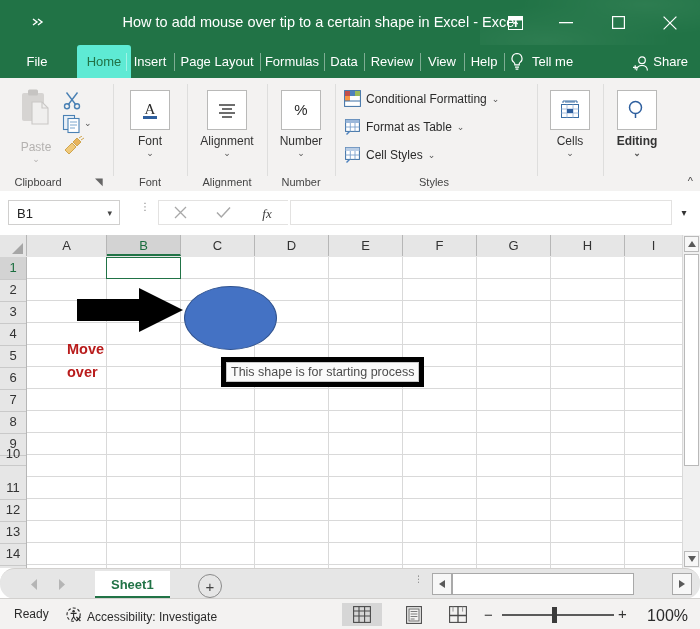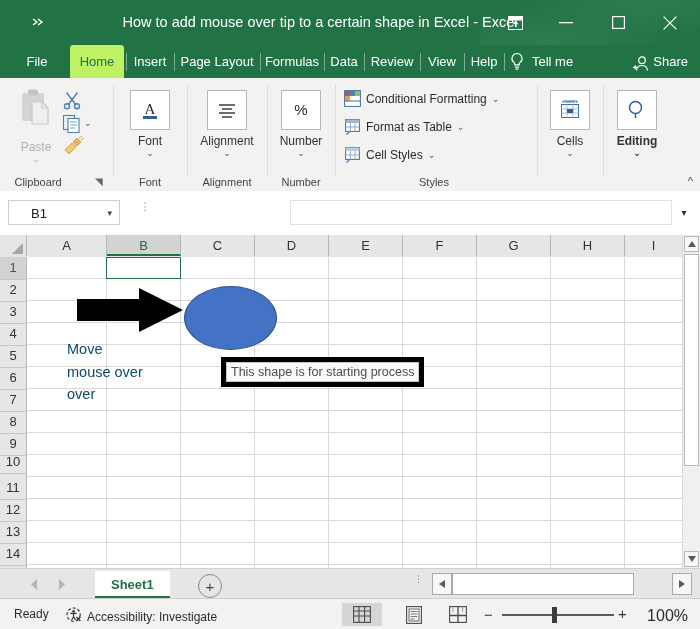--- a/index.html
+++ b/index.html
@@ -32,21 +32,21 @@
   .wbtn svg{display:block;}
   #w-ribbon{left:497px;}
   #w-min{left:548px;}
   #w-max{left:600px;}
   #w-close{left:652px;}
 
   
   .tabstrip{position:absolute;left:0;top:45px;width:700px;height:33px;background:#217346;}
   .tab{position:absolute;top:0;height:33px;line-height:33px;color:#fff;font-size:13px;
        text-align:center;}
-  .tab.active{background:#bef264;color:#217346;font-weight:400;border-radius:3px 3px 0 0;}
+  .tab.active{background:#5eead4;color:#217346;font-weight:400;border-radius:3px 3px 0 0;margin-left:7px;}
   .tabsep{position:absolute;top:8px;width:1px;height:18px;background:rgba(255,255,255,.42);}
   .tellme{position:absolute;top:0;height:33px;line-height:33px;color:#fff;font-size:13px;}
   .bulb{position:absolute;left:508px;top:7px;width:18px;height:19px;}
   .share{position:absolute;right:12px;top:0;height:33px;line-height:33px;color:#fff;font-size:13px;}
   .share .sicon{position:absolute;left:-22px;top:7px;}
 
   
   .ribbon{position:absolute;left:0;top:78px;width:700px;height:113px;background:#f3f2f1;
           border-bottom:1px solid #d2d0ce;}
   .rgroup{position:absolute;top:0;height:113px;}
@@ -70,21 +70,21 @@
   .stylerow .ic{width:17px;height:17px;flex:0 0 17px;}
   .stylerow .cv{font-size:9px;color:#555;}
 
   .dlg{position:absolute;font-size:10px;color:#666;}
   .collapse{position:absolute;right:7px;bottom:4px;font-size:11px;color:#444;}
 
   
   .fbar{position:absolute;left:0;top:191px;width:700px;height:44px;background:#fff;
         border-bottom:1px solid #d2d0ce;}
   .namebox{position:absolute;left:8px;top:9px;width:112px;height:25px;border:1px solid #d0cfce;
-    background:#fff;font-size:13px;color:#222;line-height:25px;padding-left:22px;box-sizing:border-box;}
+    background:#fff;font-size:13px;color:#222;line-height:25px;padding-left:8px;box-sizing:border-box;}
   .namebox .ddn{position:absolute;right:7px;top:0;font-size:9px;color:#444;line-height:25px;}
   .vdots{position:absolute;left:140px;top:13px;width:4px;height:16px;color:#888;font-size:10px;
     line-height:5px;text-align:center;}
   .fbtns{position:absolute;left:158px;top:9px;width:130px;height:25px;
     border:1px solid #e3e2e1;border-right:none;background:#fff;box-sizing:border-box;}
   .fbtn{position:absolute;top:0;width:43px;height:23px;display:flex;align-items:center;justify-content:center;}
   .finput{position:absolute;left:290px;top:9px;right:28px;height:25px;border:1px solid #e3e2e1;
     background:#fff;box-sizing:border-box;}
   .fchev{position:absolute;right:8px;top:9px;width:16px;height:25px;display:flex;align-items:center;
     justify-content:center;font-size:10px;color:#333;}
@@ -106,35 +106,35 @@
   .rh.sel{background:#d3d3d3;color:#1b6e3f;}
   .gridarea{position:absolute;left:27px;top:22px;right:17px;bottom:0;overflow:hidden;background:#fff;}
   .vline{position:absolute;top:0;bottom:0;width:1px;background:#d9d9d9;}
   .hline{position:absolute;left:0;right:0;height:1px;background:#d9d9d9;}
   .selcell{position:absolute;border:1.5px solid #217346;box-sizing:border-box;}
 
   
   .ellipse{position:absolute;border-radius:50%;background:#4472c4;border:1px solid #2f528f;
      box-sizing:border-box;}
   .arrow{position:absolute;}
-  .annot{position:absolute;font-weight:normal;font-size:14.5px;color:#0c4a6e;line-height:22.5px;}
+  .annot{position:absolute;font-weight:bold;font-size:14.5px;color:#b91c1c;line-height:22.5px;}
   .tooltip{position:absolute;background:#000;padding:5px;box-sizing:border-box;}
   .tooltip .inner{background:#fafafa;border:1px solid #c8c8c8;font-size:12.5px;color:#4c4c4c;
     padding:2px 4px;white-space:nowrap;}
 
   
   .vsb{position:absolute;right:0;top:0;width:17px;bottom:0;background:#f0f0f0;
     border-left:1px solid #d9d9d9;}
   .sbar-btn{position:absolute;left:1px;width:15px;height:16px;background:#f7f7f7;
     border:1px solid #b9b9b9;box-sizing:border-box;display:flex;align-items:center;justify-content:center;}
   .vthumb{position:absolute;left:1px;width:15px;background:#fff;border:1px solid #b9b9b9;box-sizing:border-box;}
 
   
   .tabbar{position:absolute;left:0;top:568px;width:700px;height:30px;background:#e6e6e6;
-    border-top:1px solid #d2d0ce;}
+    border-top:1px solid #d2d0ce;border-radius:15px;}
   .navarrow{position:absolute;top:7px;width:18px;height:16px;display:flex;align-items:center;justify-content:center;}
   .sheettab{position:absolute;left:95px;top:2px;height:27px;line-height:27px;padding:0 16px;
     background:#fff;color:#217346;font-weight:bold;font-size:13px;border-bottom:2px solid #217346;
     box-sizing:border-box;}
   .addsheet{position:absolute;left:198px;top:5px;width:22px;height:22px;border-radius:50%;
     border:1px solid #8a8a8a;color:#444;display:flex;align-items:center;justify-content:center;
     font-size:15px;line-height:1;}
   .tabdots{position:absolute;left:414px;top:8px;color:#777;font-size:9px;line-height:5px;width:4px;text-align:center;}
   .hsb{position:absolute;left:432px;top:4px;right:8px;height:22px;background:#e6e6e6;}
   .hsb-btn{position:absolute;top:0;width:20px;height:22px;background:#f7f7f7;border:1px solid #a9a9a9;
@@ -393,20 +393,37 @@
 
     <div class="collapse">^</div>
   </div>
 
   <div class="fbar">
     <div class="namebox">
       <span>B1</span>
       <span class="ddn">▾</span>
     </div>
     <div class="vdots">⋮</div>
+    <div class="fbtns">
+      <div class="fbtn" style="left:0;">
+        <svg width="13" height="13" viewBox="0 0 13 13">
+            <path d="M1 1 L12 12 M12 1 L1 12" stroke="#a8a8a8" stroke-width="1.3"></path>
+          </svg>
+      </div>
+      <div class="fbtn" style="left:43px;">
+        <svg width="15" height="13" viewBox="0 0 15 13">
+            <path d="M1 6.5 L5.3 11 L14 1.6" stroke="#a8a8a8" stroke-width="1.5" fill="none"></path>
+          </svg>
+      </div>
+      <div class="fbtn" style="left:86px;">
+        <svg width="16" height="16" viewBox="0 0 16 16">
+            <text x="8" y="12.5" font-family="Liberation Serif, serif" font-style="italic" font-size="13" text-anchor="middle" fill="#3c3c3c">fx</text>
+          </svg>
+      </div>
+    </div>
     <div class="finput"></div>
     <div class="fchev">▾</div>
   </div>
 
   <div class="sheet">
 
     <div class="colhdr">
       <div class="corner">
           <i></i>
         </div>
@@ -424,21 +441,21 @@
     <div class="rowhdr" style="height:311px;">
       <div class="rh sel" style="top:0px;">1</div>
       <div class="rh" style="top:22px;">2</div>
       <div class="rh" style="top:44px;">3</div>
       <div class="rh" style="top:66px;">4</div>
       <div class="rh" style="top:88px;">5</div>
       <div class="rh" style="top:110px;">6</div>
       <div class="rh" style="top:132px;">7</div>
       <div class="rh" style="top:154px;">8</div>
       <div class="rh" style="top:176px;">9</div>
-      <div class="rh" style="top:194px;">10</div>
+      <div class="rh" style="top:186px;">10</div>
       <div class="rh" style="top:220px;">11</div>
       <div class="rh" style="top:242px;">12</div>
       <div class="rh" style="top:264px;">13</div>
       <div class="rh" style="top:286px;">14</div>
     </div>
 
     <div class="gridarea">
       <div class="vline" style="left:79px;"></div>
       <div class="vline" style="left:153px;"></div>
       <div class="vline" style="left:227px;"></div>
@@ -466,21 +483,20 @@
       <div class="selcell" style="left:79px;top:0;width:75px;height:22px;"></div>
 
       <svg class="arrow" style="left:50px;top:31px;" width="106" height="48" viewBox="0 0 106 48">
         <path d="M0 11 H62 V0 L106 22 L62 44 V33 H0 Z" fill="#000000"></path>
       </svg>
 
       <div class="ellipse" style="left:157px;top:29px;width:93px;height:64px;"></div>
 
       <div class="annot" style="left:40px;top:81px;width:120px;">
         <div>Move</div>
-        <div>mouse over</div>
         <div>over</div>
       </div>
 
       <div class="tooltip" style="left:194px;top:100px;">
         <div class="inner">This shape is for starting process</div>
       </div>
     </div>
 
     <div class="vsb">
       <div class="sbar-btn" style="top:1px;">

